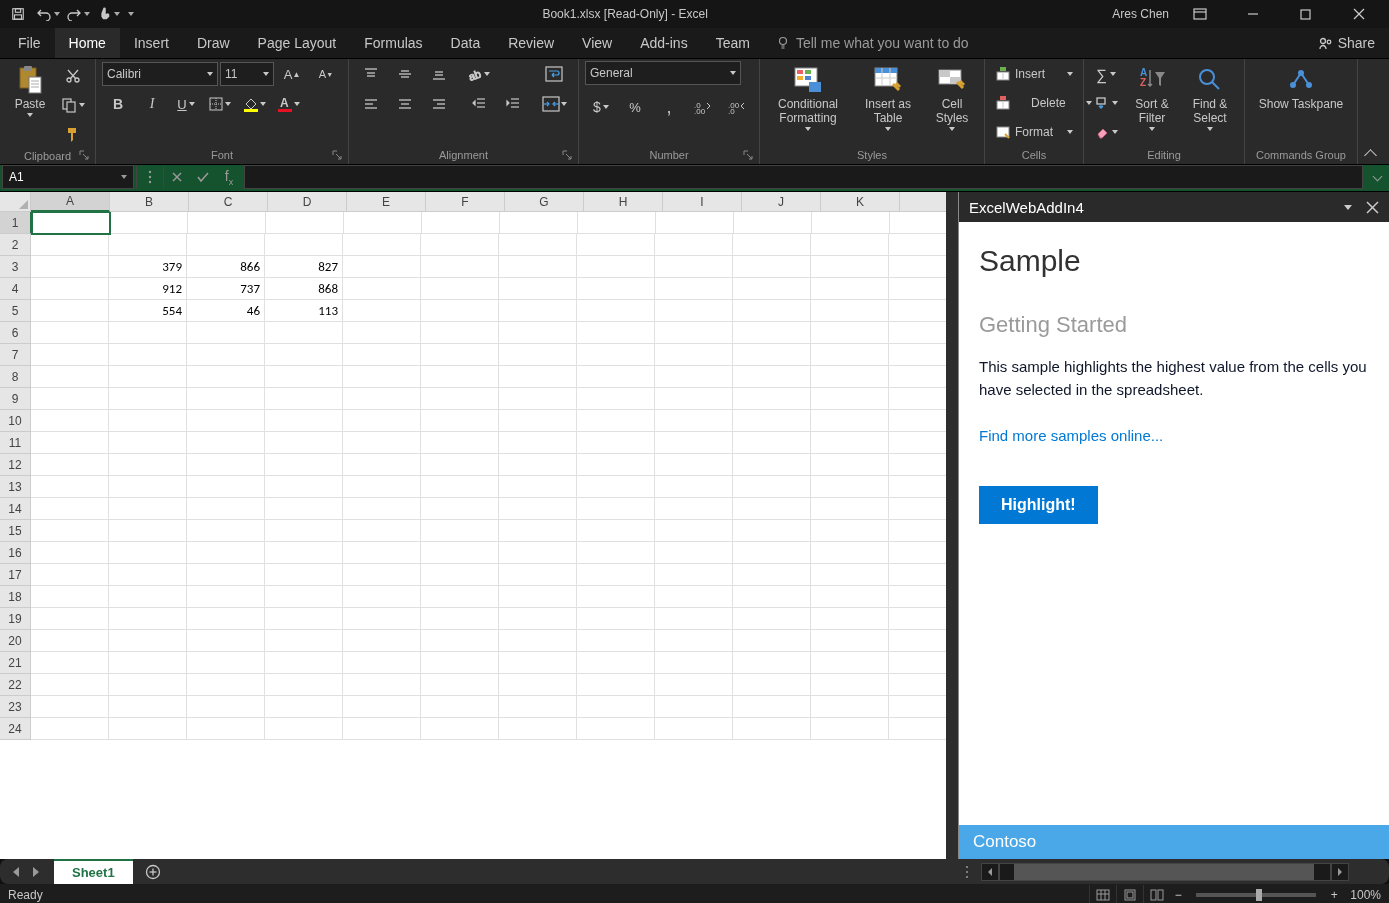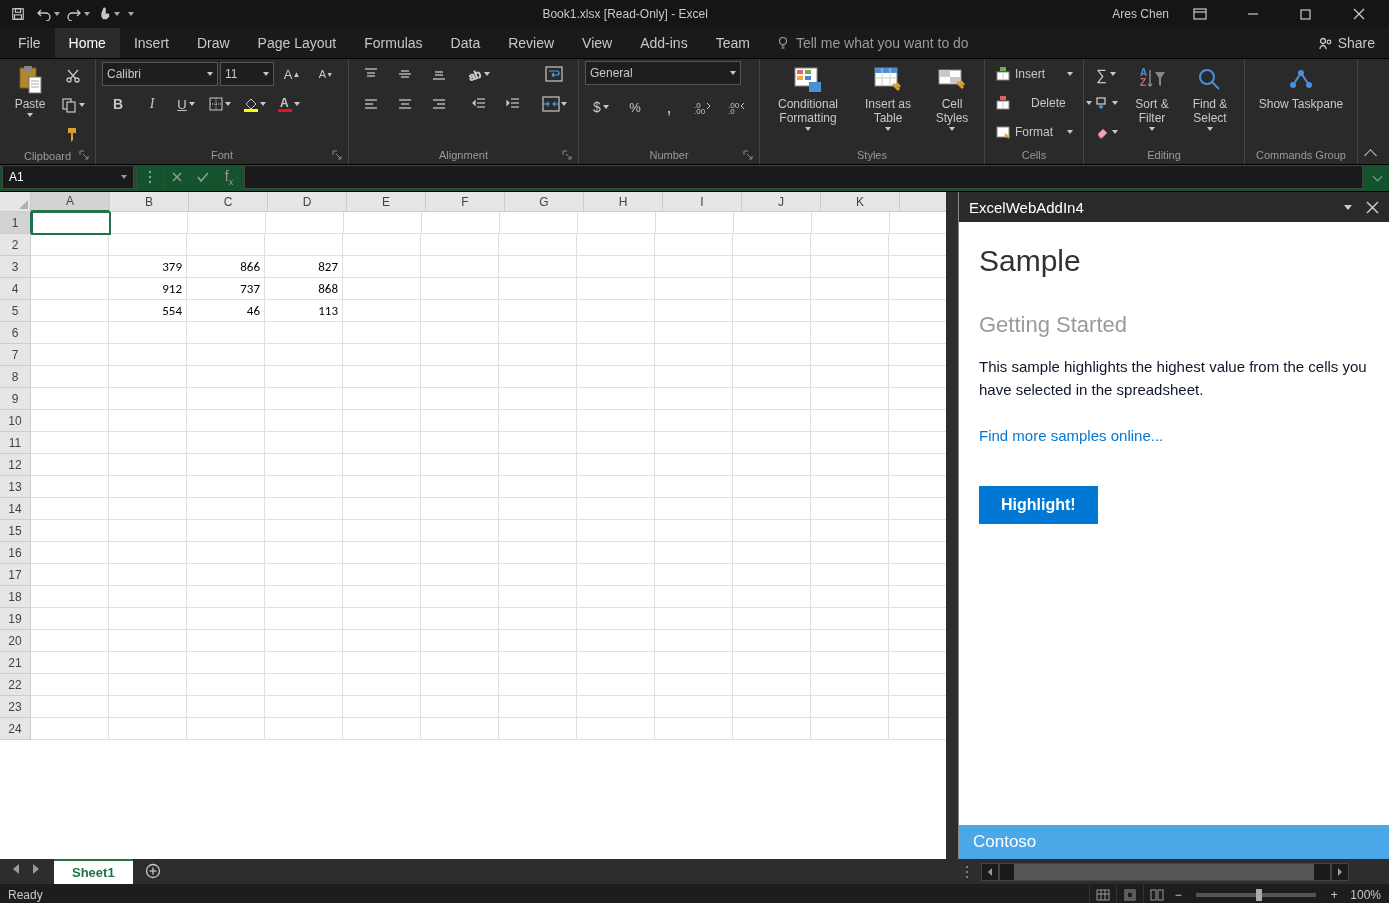--- a/index.html
+++ b/index.html
@@ -82,21 +82,21 @@
   .tp-header .dd{margin-left:auto;margin-right:14px;}
   .tp-body{flex:1;padding:22px 20px;overflow:auto;}
   .tp-title{font-size:30px;color:#323232;font-weight:400;}
   .tp-sub{font-size:22px;color:#9a9a9a;margin-top:34px;font-weight:400;}
   .tp-desc{font-size:15px;color:#0f172a;margin-top:18px;line-height:1.5;}
   .tp-link{color:var(--blue);font-size:15px;margin-top:26px;display:inline-block;}
   .tp-btn{background:var(--blue);color:#fff;border:none;padding:10px 22px;font-size:16px;font-weight:600;margin-top:42px;cursor:pointer;}
   .tp-footer{height:34px;background:#4aa7e8;color:#fff;display:flex;align-items:center;padding:0 14px;font-size:17px;}
   
   
-  .sheettabs{height:25px;background:#2d2d2d;display:flex;padding-left:6px;}
+  .sheettabs{height:25px;background:#2d2d2d;display:flex;align-items:center;padding-left:6px;border-radius:8px;}
   .st-nav{width:20px;height:20px;display:flex;align-items:center;justify-content:center;color:var(--fg2);}
   .sheettab{height:23px;background:#fff;color:#217346;padding:0 18px;display:flex;align-items:center;font-weight:600;font-size:13px;border-top:2px solid #217346;margin-left:8px;}
   .addsheet{width:24px;height:24px;display:flex;align-items:center;justify-content:center;color:var(--fg1);margin-left:8px;}
   .sheettabs .hscroll{flex:1;display:flex;align-items:center;justify-content:flex-end;padding-right:40px;}
   .hscroll-track{width:330px;height:16px;background:#1a1a1a;position:relative;border:1px solid #444;}
   .hscroll-thumb{position:absolute;left:14px;top:0;height:100%;width:300px;background:#555;}
   .hscroll-btn{width:16px;height:16px;background:#1a1a1a;display:flex;align-items:center;justify-content:center;color:var(--fg2);border:1px solid #444;}
   
   
   .statusbar{height:22px;background:#1d1d1d;display:flex;align-items:center;padding:0 8px;font-size:12px;color:var(--fg1);}

